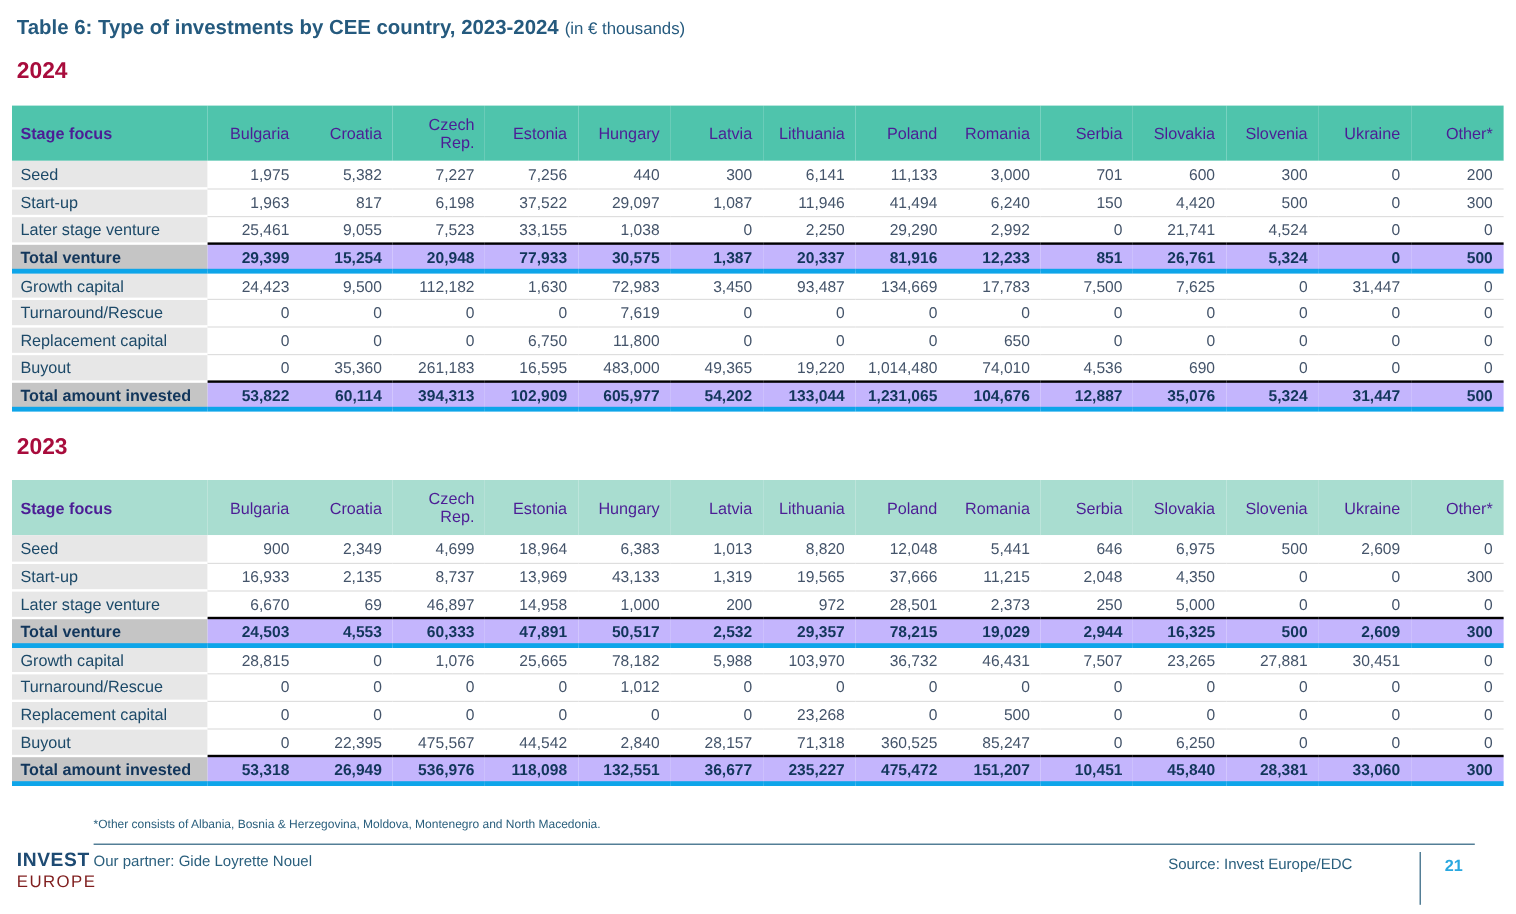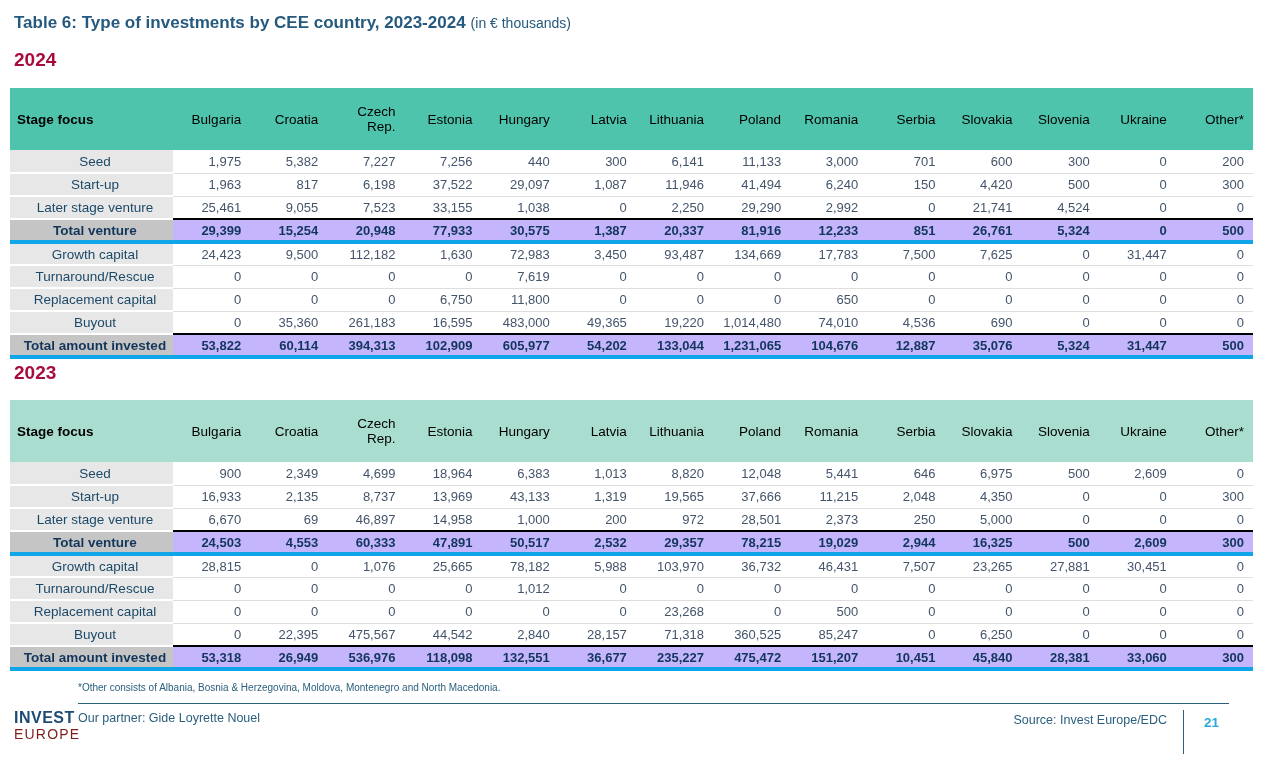--- a/index.html
+++ b/index.html
@@ -12,45 +12,45 @@
 
   .year-heading { position:absolute; left:14px; color:#A80C3C; font-size:19px; font-weight:bold;text-align:right; }
   #year-2024 { top:49px; }
   #year-2023 { top:362px; }
 
   table.inv { position:absolute; left:10px; border-collapse:collapse; table-layout:fixed;
               width:1243px; }
   #table-2024 { top:88px; }
   #table-2023 { top:400px; }
 
-  table.inv thead th { height:62px; vertical-align:middle; text-align:right; padding-right:9px;
-                       color:#000000; font-weight:normal; font-size:13.5px; }
+  table.inv thead th { height:46px; vertical-align:middle; text-align:right; padding-right:9px;
+                       color:#4c1d95; font-weight:normal; font-size:13.5px; }
   table.inv.t2024 thead th { background:#4FC4AC; }
   table.inv.t2023 thead th { background:#A9DDD0; }
   table.inv thead th.stage-focus { text-align:left; padding-left:7px; font-weight:bold; }
 
-  table.inv tbody th.row-label { background:#E7E7E7; text-align:center; font-weight:normal;
+  table.inv tbody th.row-label { background:#E7E7E7; text-align:left; font-weight:normal;
                                  color:#1C4968; padding-left:7px; font-size:13.5px;
                                  border-bottom:2px solid #ffffff; height:23px; }
   table.inv tbody td { text-align:right; padding-right:9px; color:#44546A; font-size:13px;
                        border-bottom:1px solid #DEDEDE; background:#ffffff; height:23px; }
   table.inv tr.total { border-top:2px solid #000000; border-bottom:4px solid #0ea5e9; }
   table.inv tr.total th.row-label { background:#C5C5C5; font-weight:bold; color:#12365B; border-bottom:none; }
   table.inv tr.total td { background:#c4b5fd; font-weight:bold; color:#12365B; border-bottom:none; }
 
   .footnote { position:absolute; left:78px; top:682px; color:#2A5F7D; font-size:10px; }
 
   .footer { position:absolute; left:14px; top:703px; width:1215px; display:flex; }
   .logo-block { width:64px; padding-top:7px; line-height:1; }
   .logo-line1 { display:block; color:#1E4B73; font-weight:bold; font-size:16px; letter-spacing:0.5px; }
   .logo-line2 { display:block; color:#7f1d1d; font-size:14px; letter-spacing:1.2px; margin-top:1px; }
   .footer-main { flex:1; border-top:1px solid #2A5F7D; padding-top:6px; display:flex;
                  justify-content:space-between; }
   .footer-texts { color:#2A5F7D; font-size:12.5px; line-height:1.4; }
-  .footer-right { display:flex; align-items:stretch; }
+  .footer-right { display:flex; align-items:stretch;gap:40px; }
   .source-text { color:#2A5F7D; font-size:12.5px; padding:3px 16px 0 0; }
   .page-box { border-left:1px solid #2A5F7D; height:44px; padding:3px 0 0 20px; width:46px; }
   .page-number { color:#29A8E0; font-weight:bold; font-size:13.5px; }
 </style>
 </head>
 <body>
 
 <div class="page">
 
   <div class="title">

